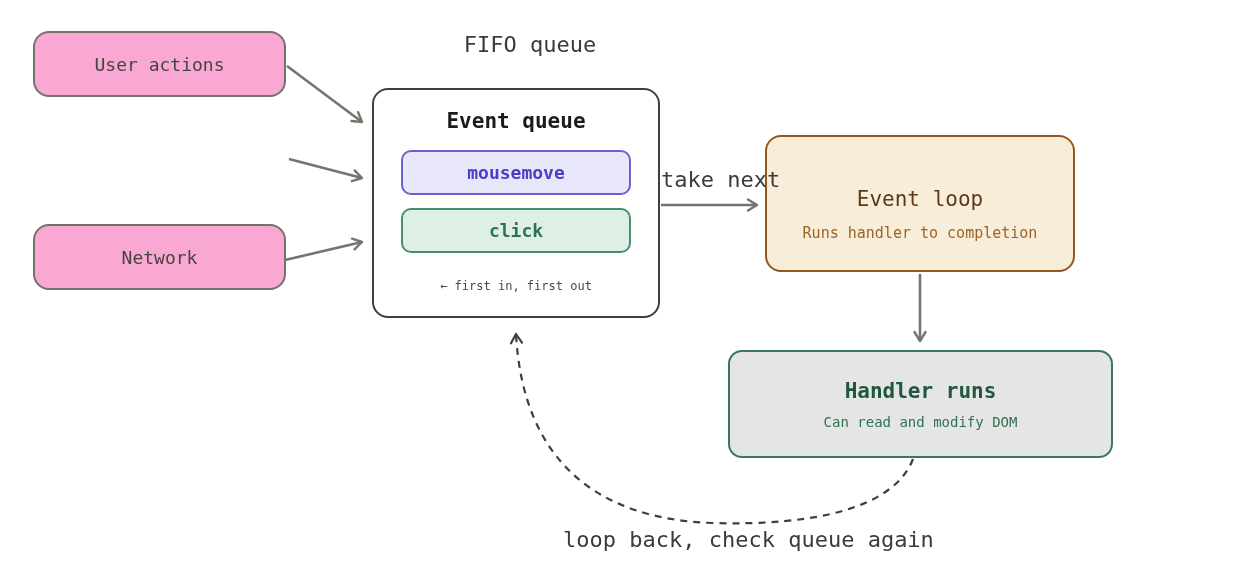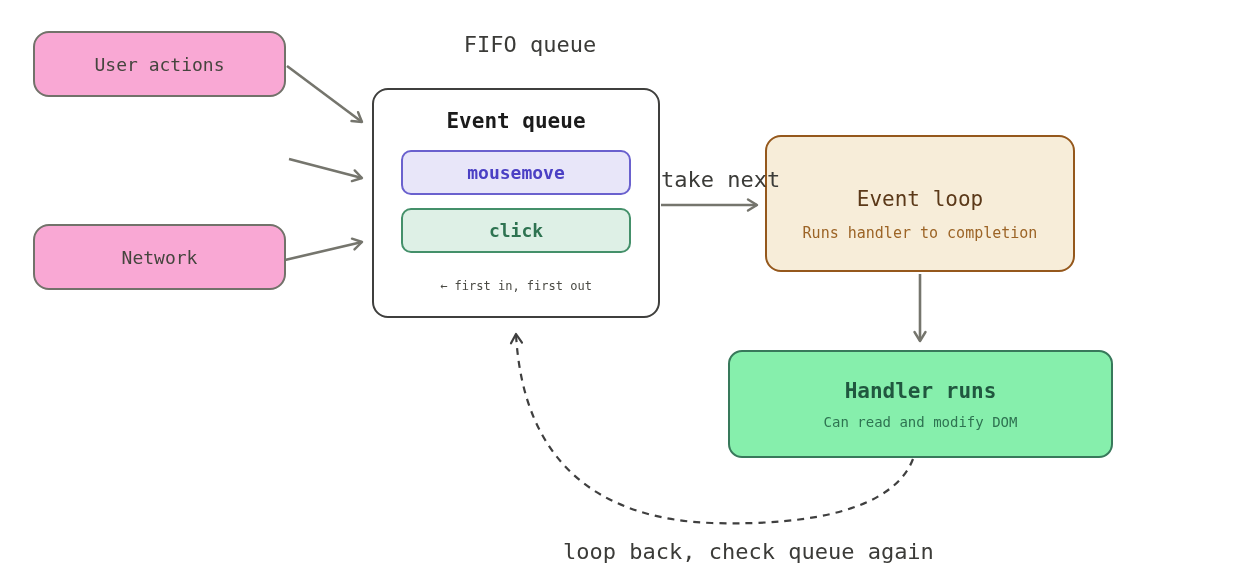--- a/index.html
+++ b/index.html
@@ -65,36 +65,36 @@
     border:2px solid #95581c;
     border-radius:16px;
     display:flex; flex-direction:column; align-items:center; justify-content:center;
     gap:13px;
   }
   .loop-title { font-size:21px; font-weight:normal; color:#5b3919;margin-top:21px; }
   .loop-subtitle { font-size:15px; color:#9c6426; }
   .handler-box {
     position:absolute;
     left:728px; top:350px; width:385px; height:108px;
-    background:#86efac;
+    background:#e5e5e5;
     border:2px solid #38795b;
     border-radius:14px;
     display:flex; flex-direction:column; align-items:center; justify-content:center;
     gap:11px;
   }
   .handler-title { font-size:21px; font-weight:bold; color:#20573f; }
   .handler-subtitle { font-size:14px; color:#2e7351; }
   .float-label {
     position:absolute;
     font-size:22px; color:#3b3b38;
     white-space:nowrap;
   }
   .label-fifo { left:420px; top:32px; width:220px; text-align:center; }
   .label-take-next { left:661px; top:167px;text-align:center; }
-  .label-loop-back { left:563px; top:527px;margin-top:12px; }
+  .label-loop-back { left:563px; top:527px; }
 </style>
 </head>
 <body>
 
 <div class="canvas">
 
   <svg class="arrows" viewBox="0 0 1254 566" xmlns="http://www.w3.org/2000/svg">
     <defs>
       <marker id="ah-gray" markerWidth="16" markerHeight="16" refX="12" refY="8" orient="auto" markerUnits="userSpaceOnUse">
         <path d="M3,2.5 L12,8 L3,13.5" fill="none" stroke="#75756d" stroke-width="2.4" stroke-linecap="round" stroke-linejoin="round"></path>

